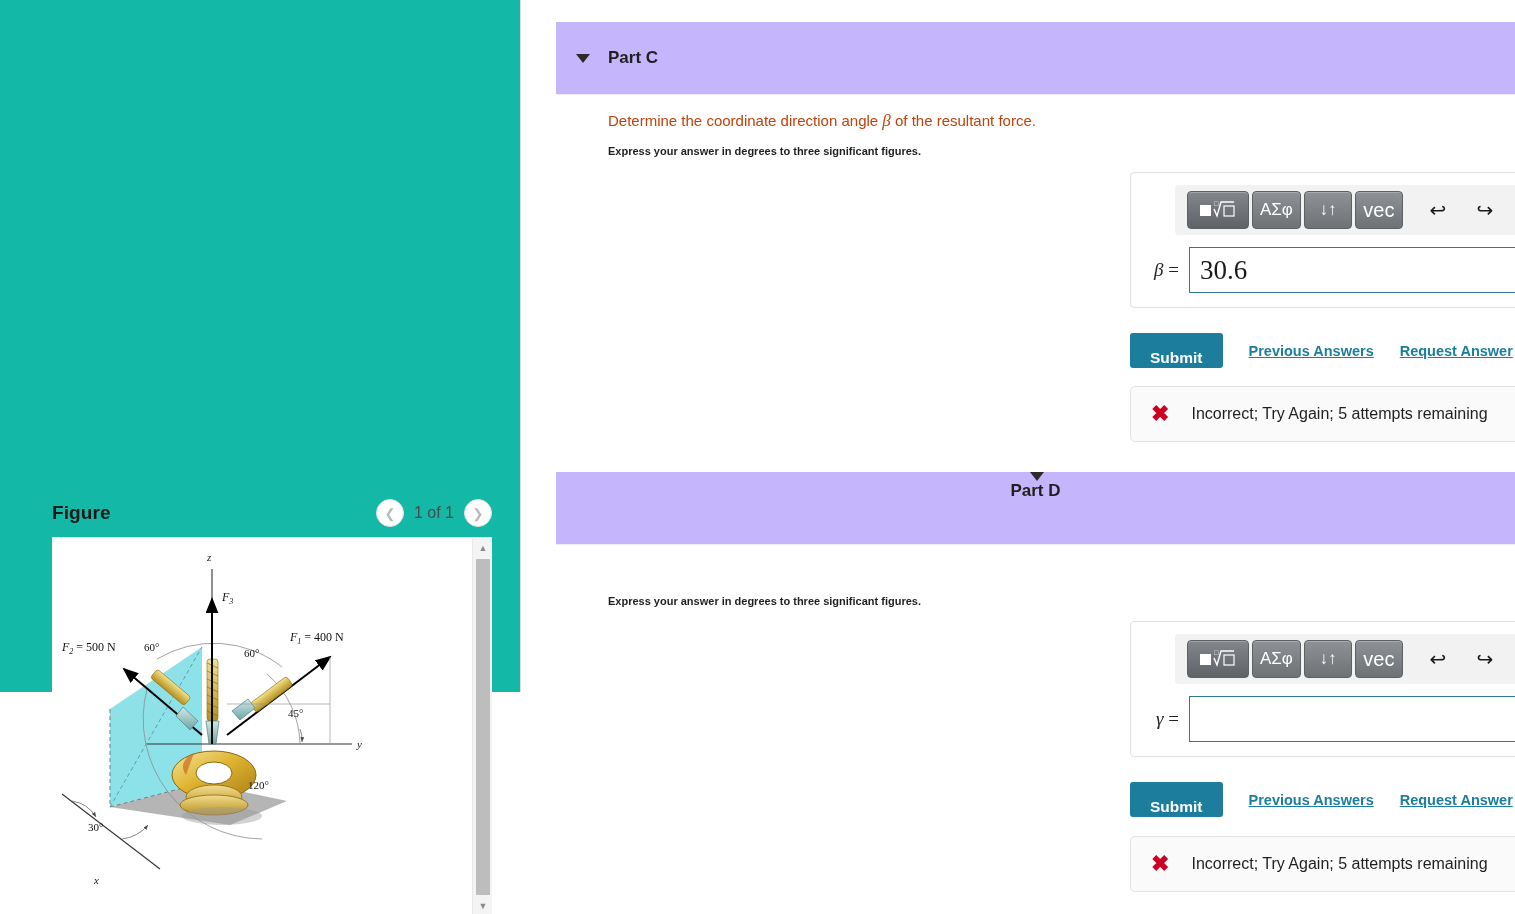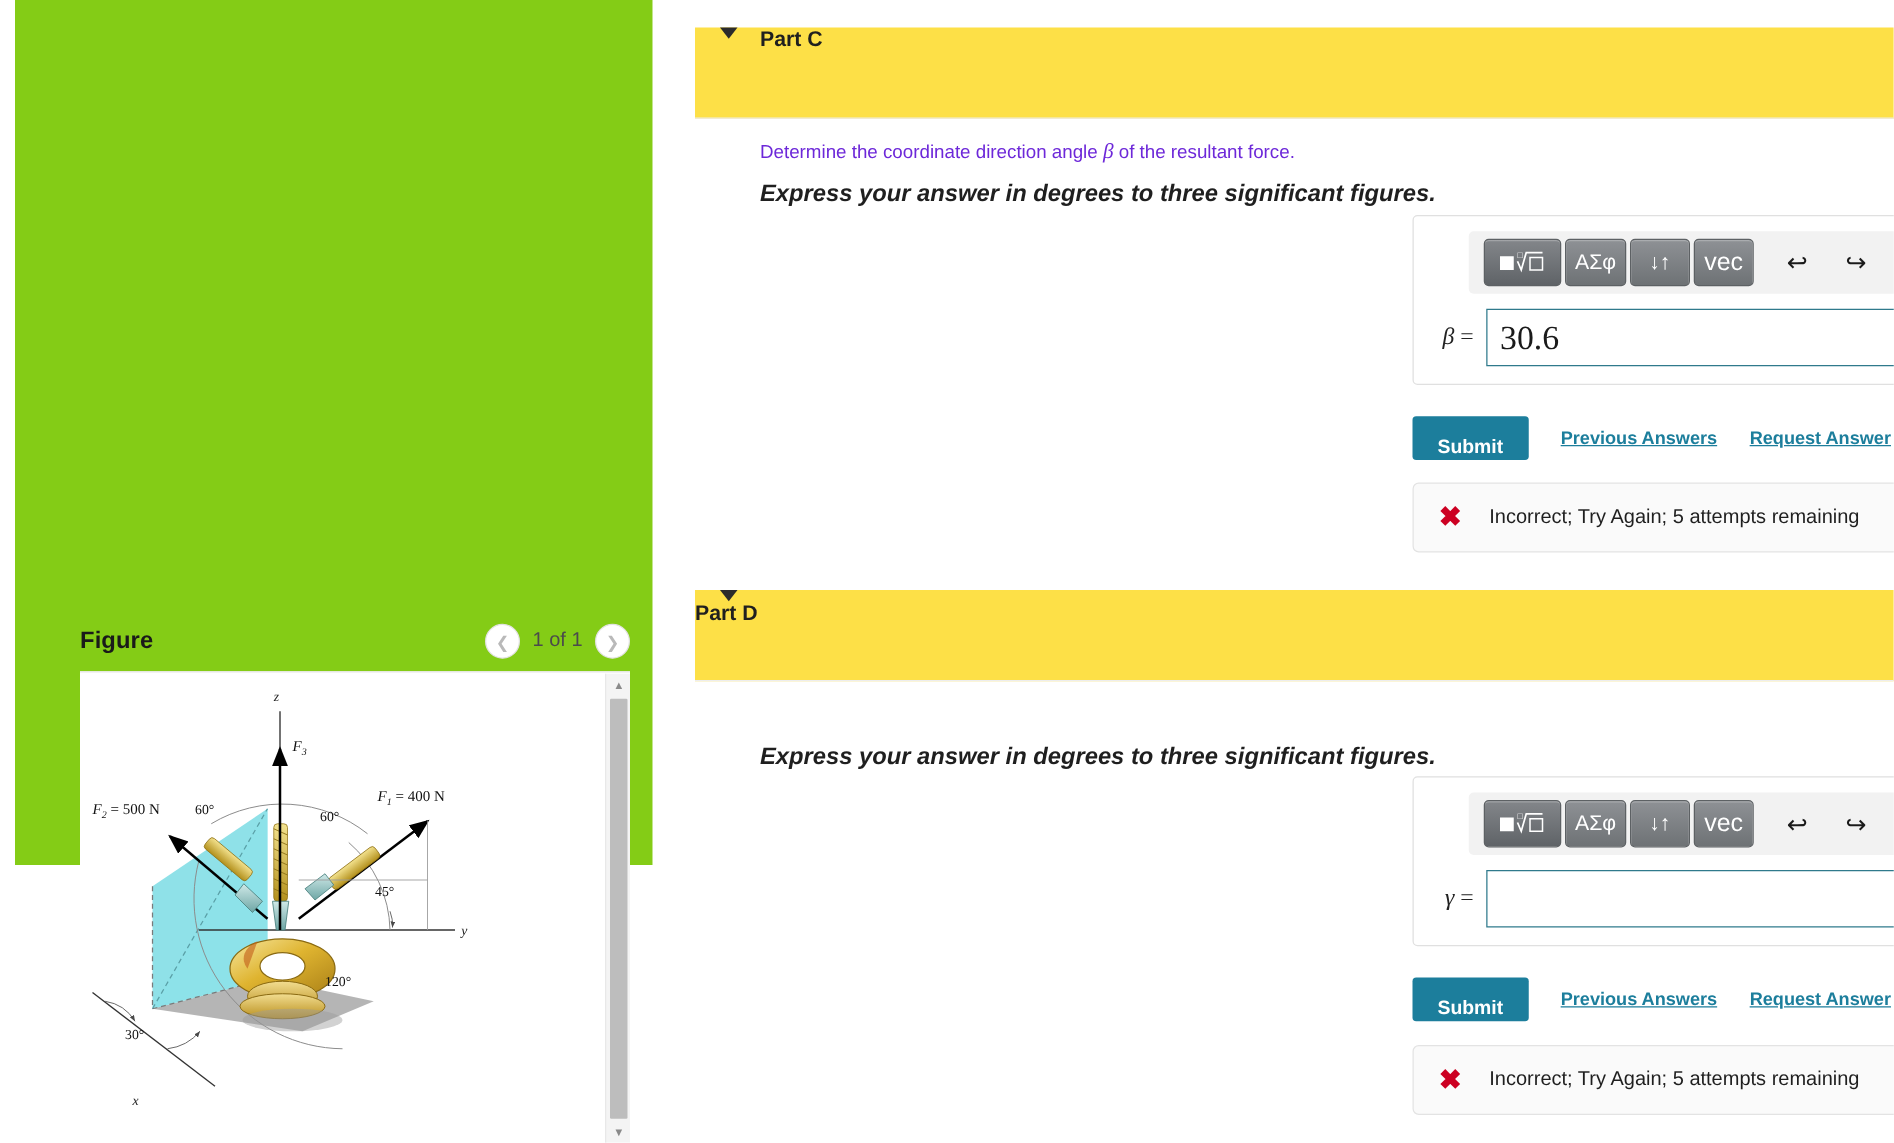--- a/index.html
+++ b/index.html
@@ -7,23 +7,23 @@
     margin: 0; padding: 0;
     width: 1515px; height: 914px;
     background: #ffffff;
     font-family: "Liberation Sans", sans-serif;
     overflow: hidden;
   }
   .page { position: relative; width: 1515px; height: 914px; background:#fff; }
 
   
   .left-panel {
-    position: absolute; left: 12px; top: 0;
+    position: absolute; left: 0; top: 0;
     width: 521px; height: 692px;
-    background: #84cc16;
+    background: #14b8a6;
     border-right: 1px solid #d9dee0;
   }
   .figure-header {
     position: absolute; left: 52px; top: 492px;
     width: 440px; height: 42px;
     display: flex; align-items: center; justify-content: space-between;
   }
   .figure-title {
     font-size: 19px; font-weight: bold; color: #1a1a1a;
     letter-spacing: 0.1px;
@@ -71,41 +71,41 @@
 
   
   .right-panel {
     position: absolute; left: 522px; top: 0;
     width: 993px; height: 914px;
     background: #fff;
   }
   .part-header {
     position: absolute; left: 34px;
     width: 959px; height: 73px;
-    background: #fde047;
+    background: #c4b5fd;
     border-bottom: 1px solid #ededed;
-    display: flex; 
+    display: flex; align-items: center;
   }
   .caret {
     margin-left: 20px; margin-right: 18px;
     width: 0; height: 0;
     border-left: 7px solid transparent;
     border-right: 7px solid transparent;
     border-top: 9px solid #2b2b2b;
   }
   .part-label { font-size: 17px; font-weight: bold; color: #1f1f1f; }
 
   .q-text {
     position: absolute; left: 86px;
-    font-size: 15px; color: #6d28d9; line-height: 1.35;
+    font-size: 15px; color: #c2410c; line-height: 1.35;
   }
   .q-text .sym { font-family: "Liberation Serif", serif; font-style: italic; font-size: 17px; }
   .q-instr {
     position: absolute; left: 86px;
-    font-size: 19px; font-weight: bold; color: #1f1f1f; font-style: italic;
+    font-size: 11px; font-weight: bold; color: #1f1f1f;
   }
 
   
   .answer-box {
     position: absolute; left: 608px;
     width: 567px;
     border: 1px solid #e0e0e0; border-radius: 4px;
     background: #fff;
   }
   .toolbar {

